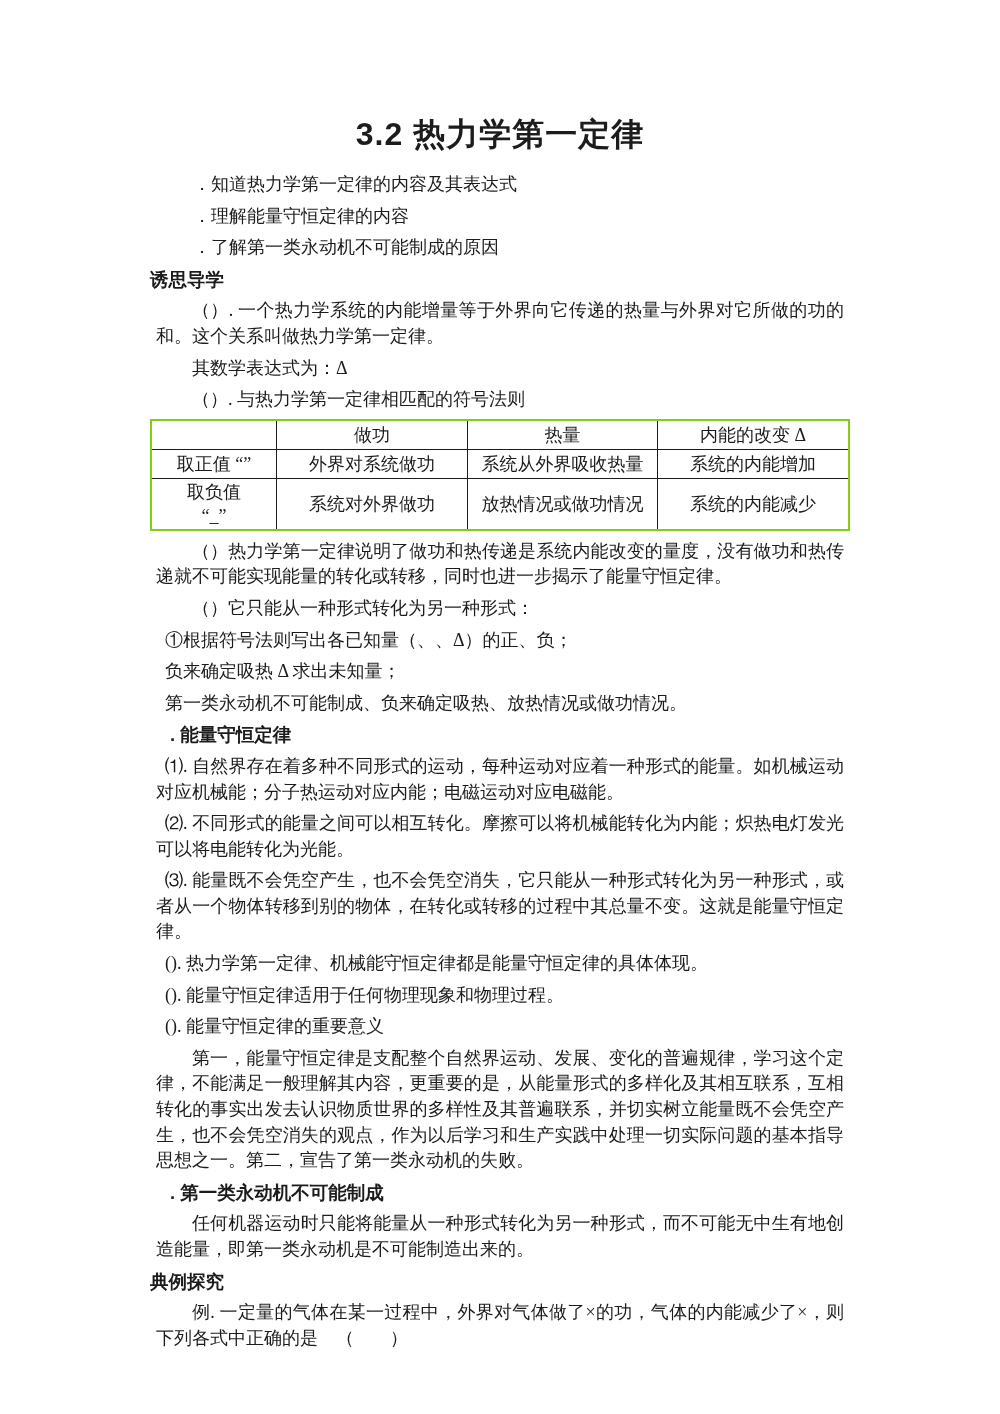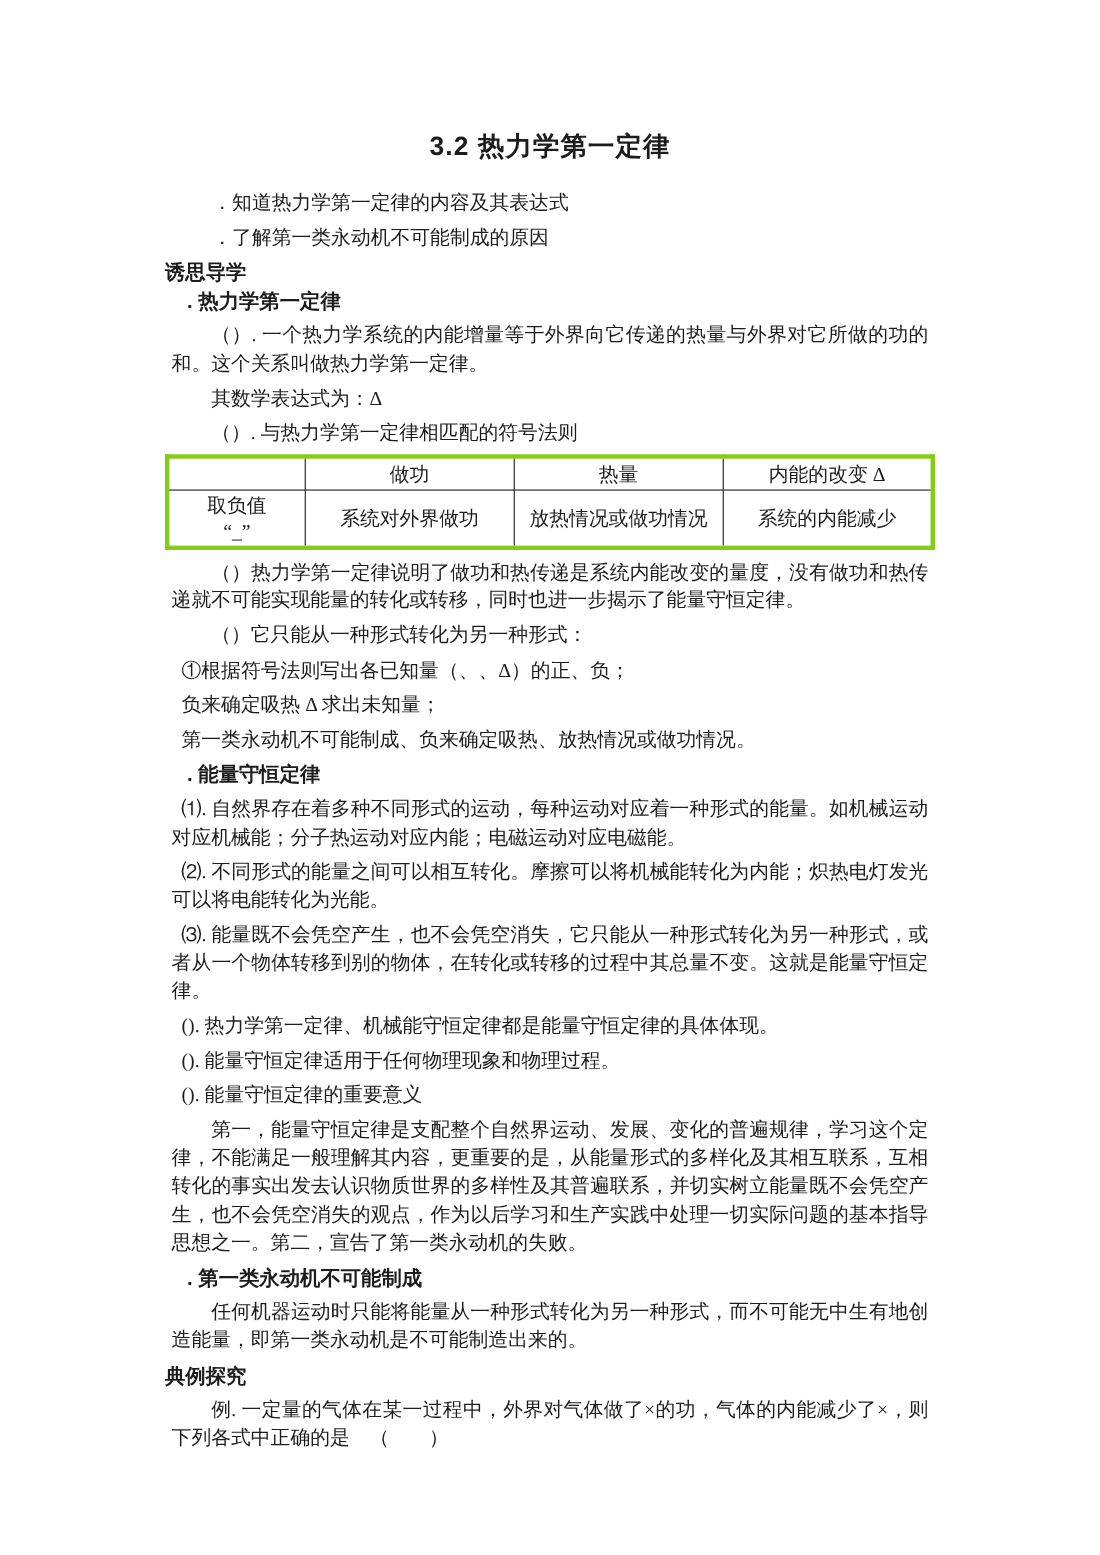--- a/index.html
+++ b/index.html
@@ -11,21 +11,21 @@
     background: #ffffff;
     padding: 112px 150px 0 150px;
     font-family: "Liberation Serif", "DejaVu Serif", serif;
     font-size: 18px;
     line-height: 25.6px;
     color: #1c1c1c;
     overflow: hidden;
   }
   .title {
     font-family: "Liberation Sans", "DejaVu Sans", sans-serif;
-    font-size: 24px;
+    font-size: 32px;
     line-height: 40px;
     font-weight: 700;
     text-align: center;
     margin: 2px 0 18px 0;
     letter-spacing: 1px;
   }
   .heading {
     font-family: "Liberation Sans", "DejaVu Sans", sans-serif;
     font-size: 18.5px;
     line-height: 25.6px;
@@ -44,21 +44,21 @@
     margin: 6px;
     text-align: justify;
     font-family: Liberation Serif, serif;
   }
   .indent { text-indent: 36px; }
   .goal   { text-indent: 37px; }
   .hang   { text-indent: 9px; }
   .sign-table {
     width: 100%;
     border-collapse: collapse;
-    border: 4px solid #84cc16;
+    border: 2px solid #84cc16;
     margin: 5px 0 8px 0;
     table-layout: fixed;
   }
   .sign-table td {
     border: 1px solid #1c1c1c;
     text-align: center;
     vertical-align: middle;
     padding: 0 2px;
     font-size: 18px;
     line-height: 24px;
@@ -72,42 +72,48 @@
   .col-c { width: 27.4%; }
 </style>
 </head>
 <body>
 
 <div class="page">
 
   <h1 class="title">3.2 热力学第一定律</h1>
 
   <p class="para goal">．知道热力学第一定律的内容及其表达式</p>
+  <p class="para goal">．理解能量守恒定律的内容</p>
   <p class="para goal">．了解第一类永动机不可能制成的原因</p>
 
   <h2 class="heading">诱思导学</h2>
 
-  <h3 class="subheading">. 热力学第一定律</h3>
   <p class="para indent">（）. 一个热力学系统的内能增量等于外界向它传递的热量与外界对它所做的功的和。这个关系叫做热力学第一定律。</p>
   <p class="para indent">其数学表达式为：Δ</p>
   <p class="para indent">（）. 与热力学第一定律相匹配的符号法则</p>
 
   <table class="sign-table">
     <colgroup>
       <col class="col-label">
         <col class="col-a">
         <col class="col-b">
         <col class="col-c">
     </colgroup>
     <tbody>
       <tr class="r-head">
         <td></td>
         <td>做功</td>
         <td>热量</td>
         <td>内能的改变 Δ</td>
+      </tr>
+      <tr class="r-pos">
+        <td>取正值 “”</td>
+        <td>外界对系统做功</td>
+        <td>系统从外界吸收热量</td>
+        <td>系统的内能增加</td>
       </tr>
       <tr class="r-neg">
         <td>
           <div>取负值</div>
           <div>“_”</div>
         </td>
         <td>系统对外界做功</td>
         <td>放热情况或做功情况</td>
         <td>系统的内能减少</td>
       </tr>

